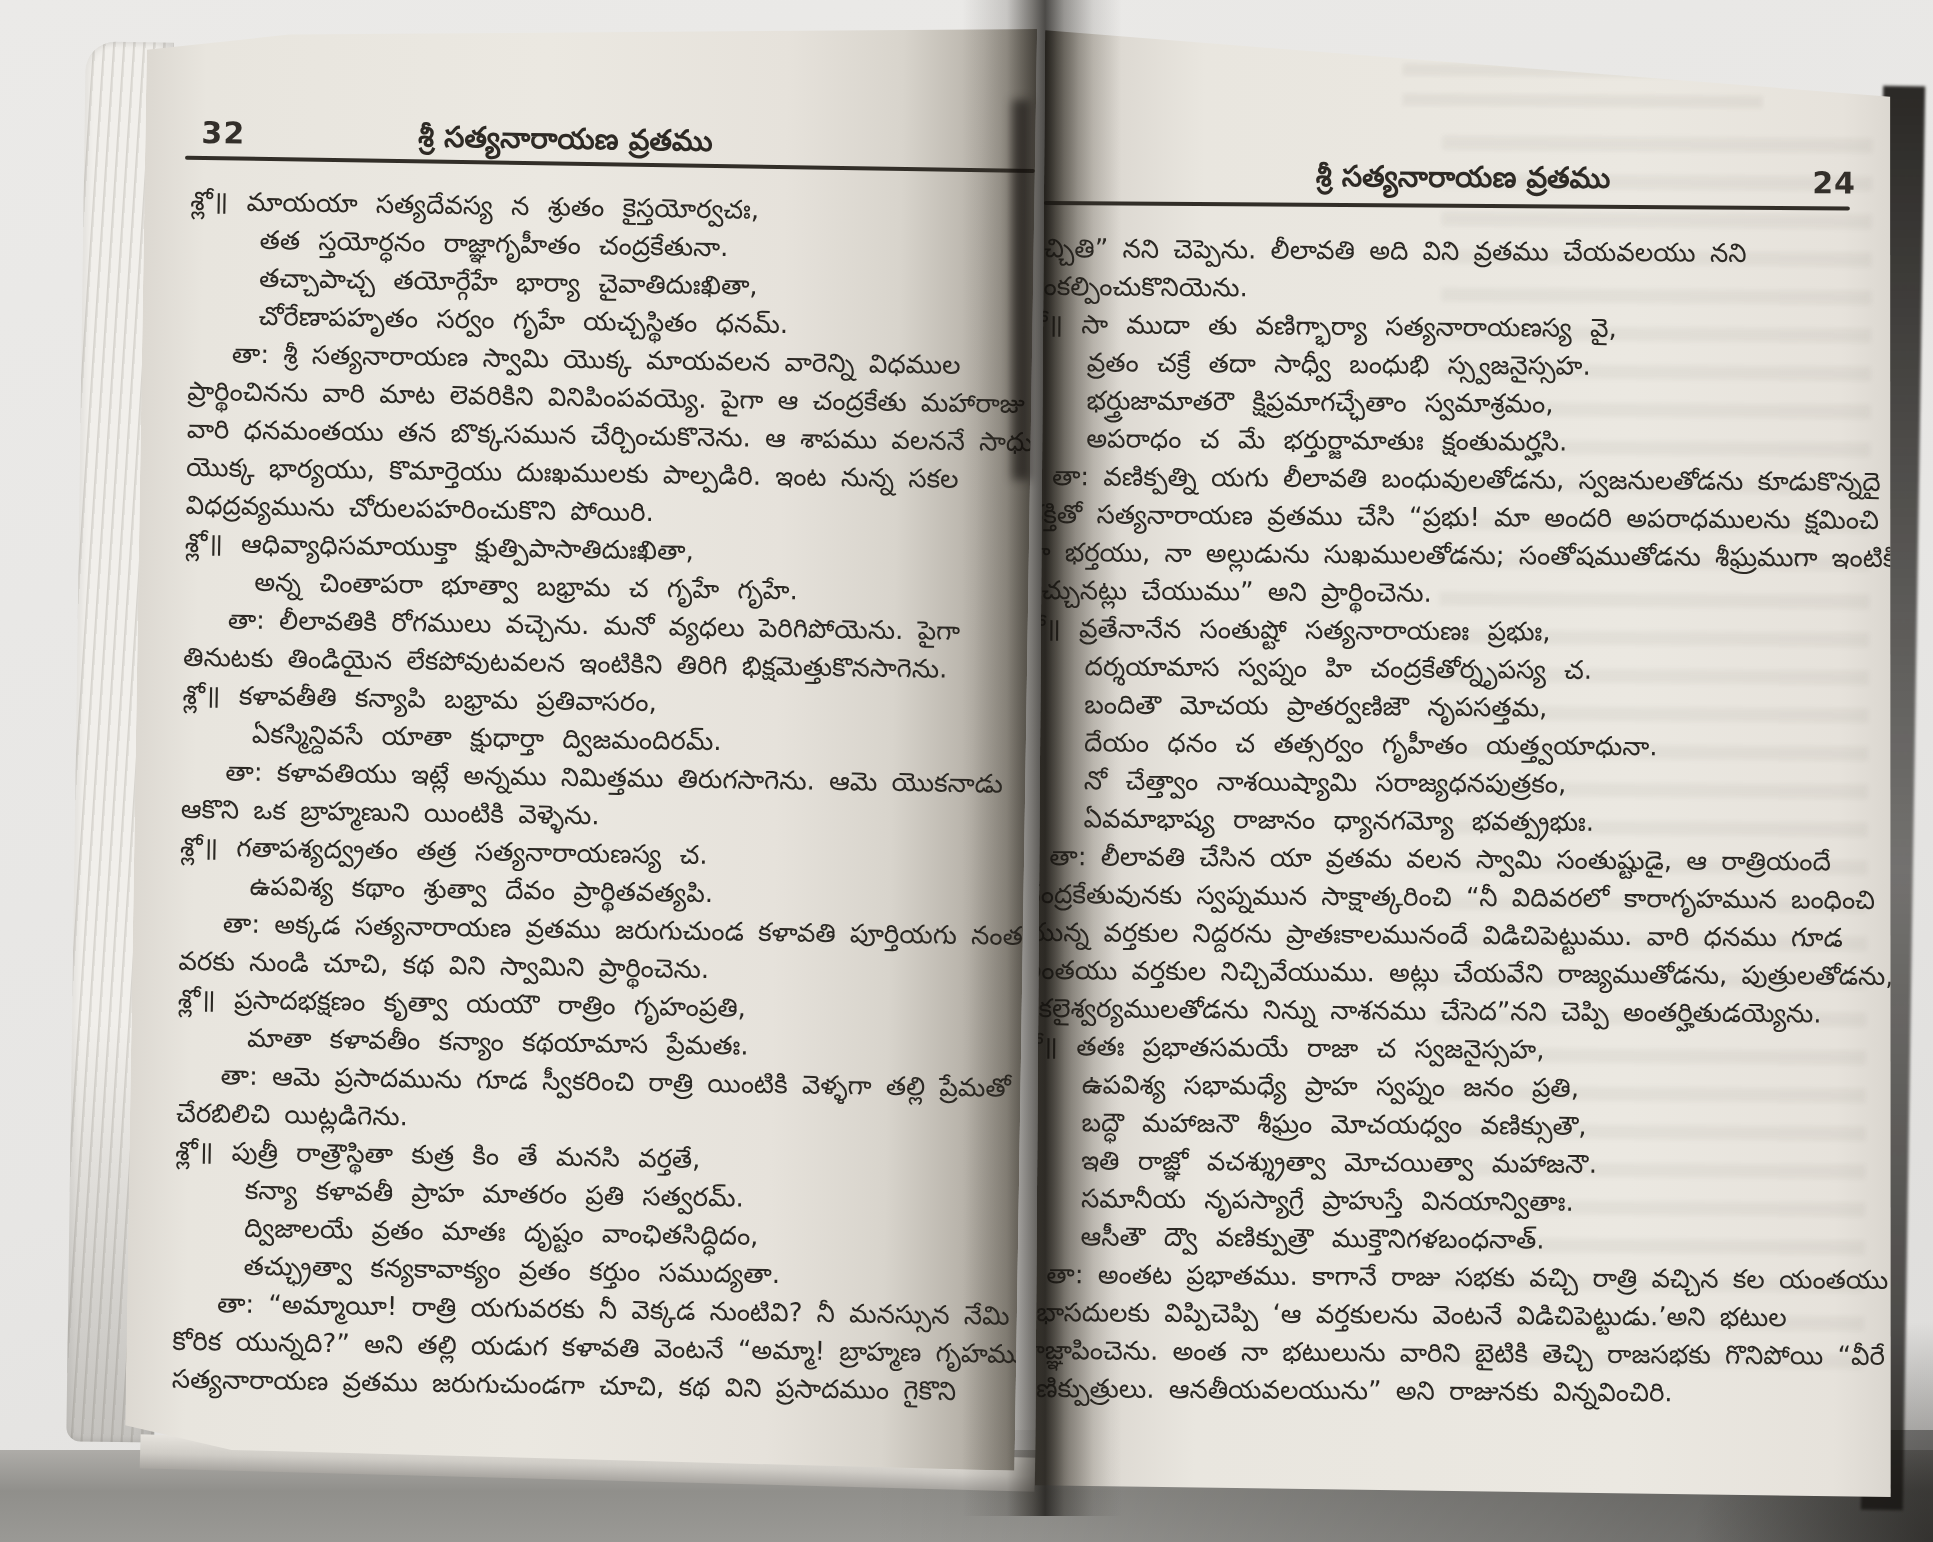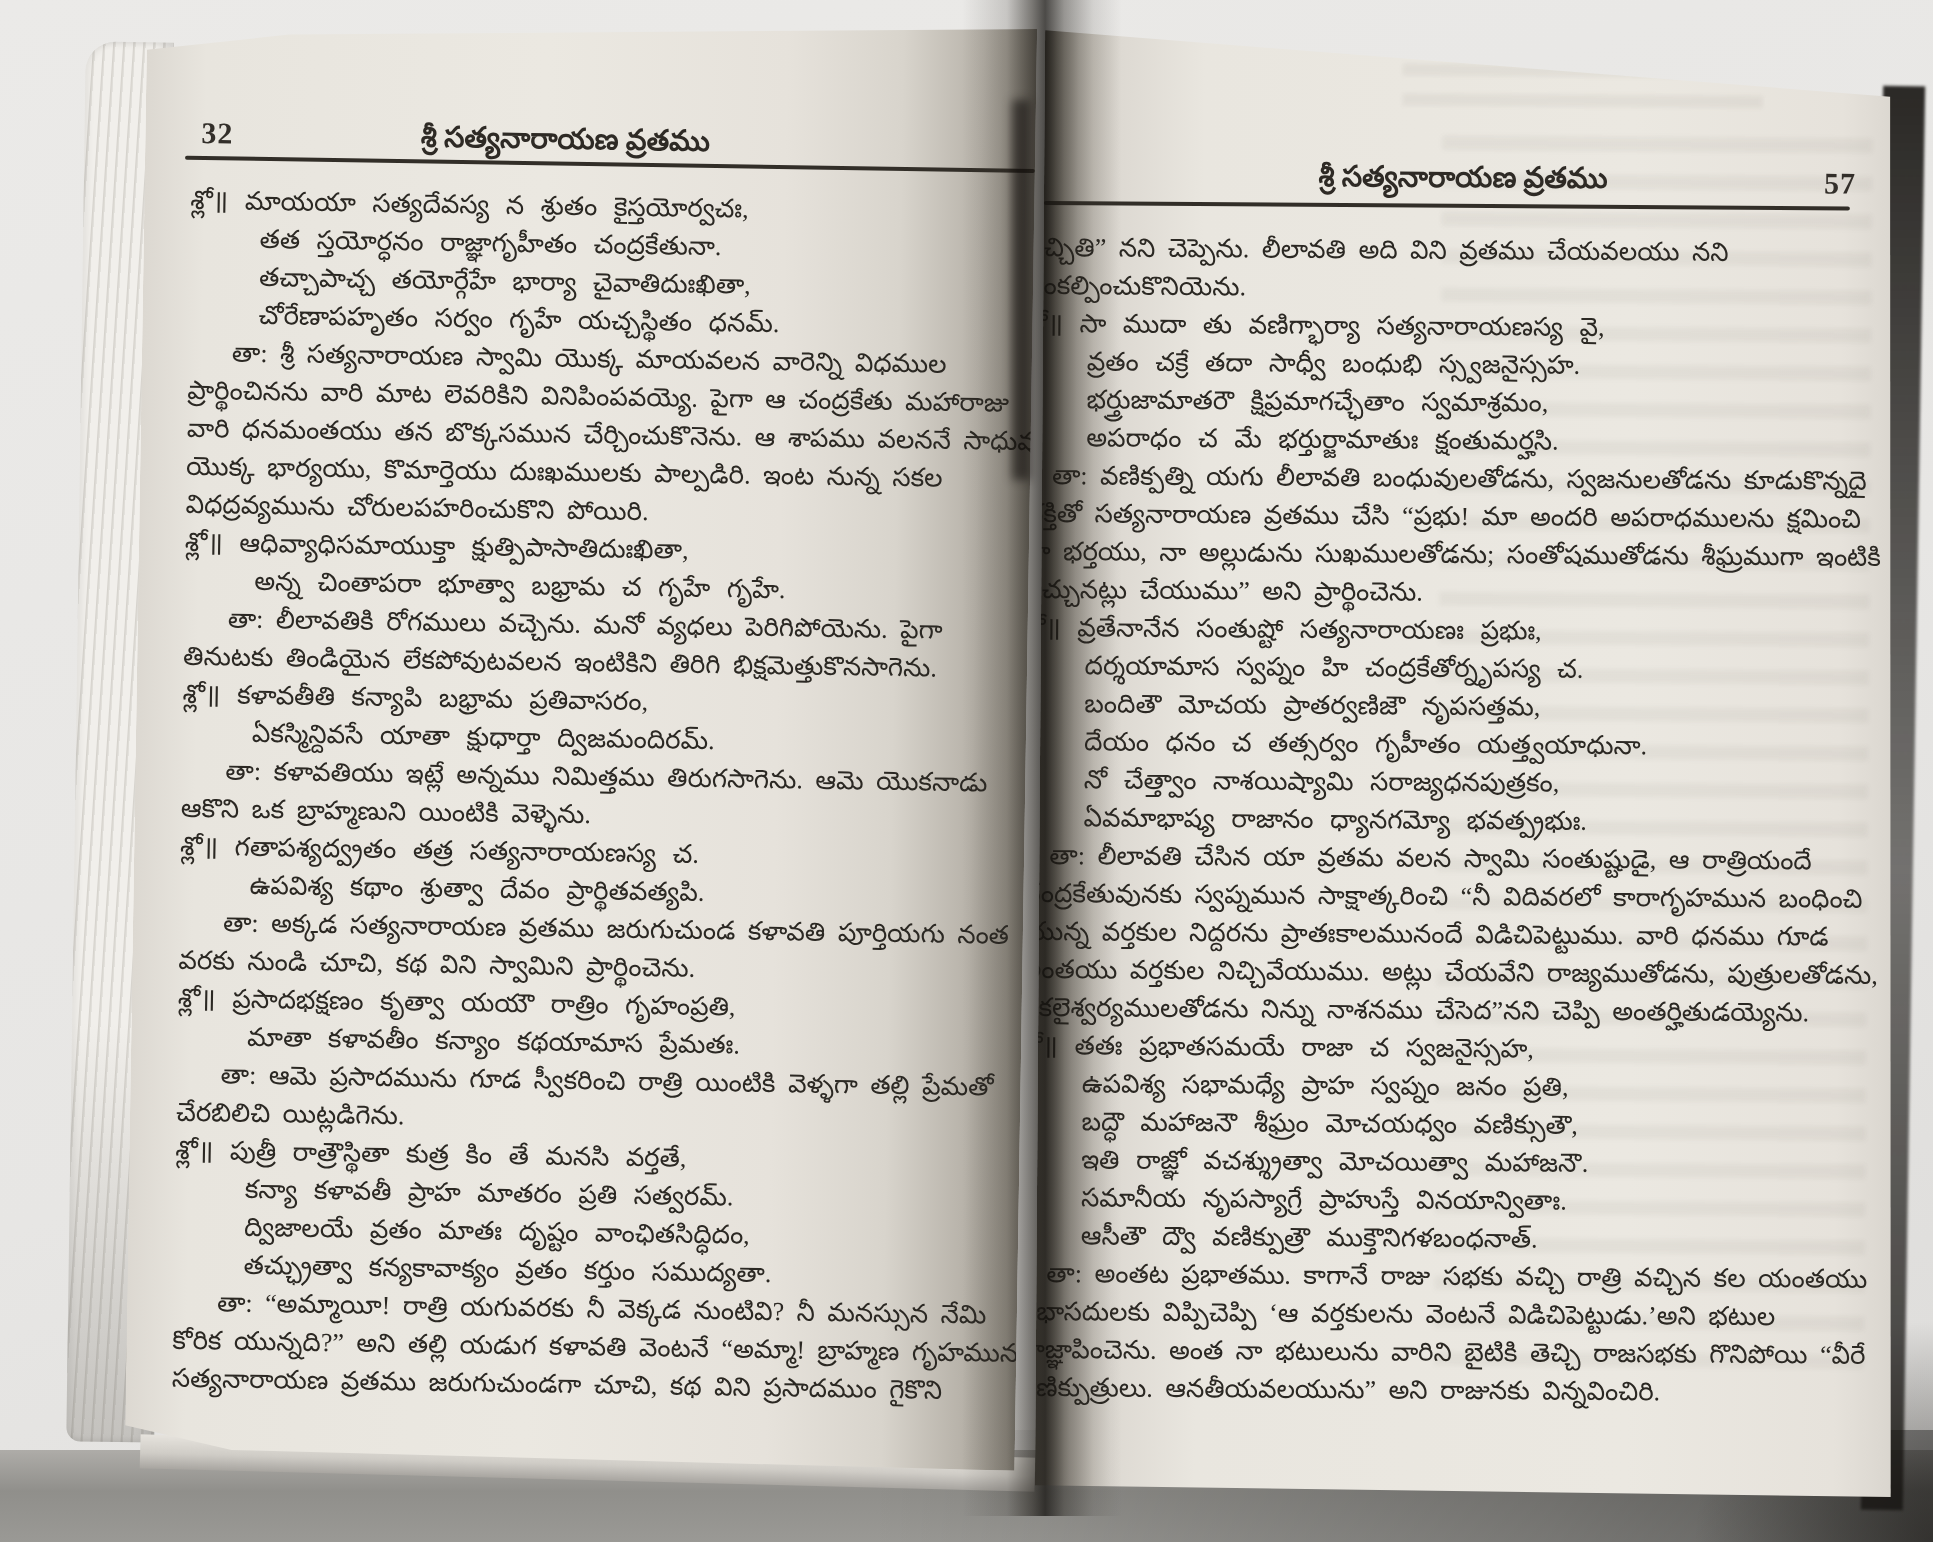--- a/index.html
+++ b/index.html
@@ -1,21 +1,21 @@
 <!DOCTYPE html>
 <html lang="te"><head>
 <meta charset="utf-8">
 <style>
   html,body{margin:0;padding:0;}
   body{
     width:1933px;height:1542px;position:relative;overflow:hidden;
     background:linear-gradient(160deg,#ebeae8 0%,#e7e6e4 55%,#dddcda 100%);
     font-family:"DejaVu Sans","Liberation Sans",sans-serif;
   }
-  .scan{position:absolute;inset:0;font-family:Liberation Serif, serif;}
+  .scan{position:absolute;inset:0;}
 
   
   .bottom-shadow{
     position:absolute;left:0;right:0;top:1450px;bottom:0;z-index:0;
     background:linear-gradient(180deg,#aeaca8 0%,#908f8b 45%,#9a9995 100%);
   }
   .bottom-shadow-dark{
     position:absolute;left:0;right:0;top:1430px;bottom:0;z-index:0;
     background:linear-gradient(90deg,rgba(0,0,0,0) 45%,rgba(0,0,0,0.22) 80%,rgba(0,0,0,0.38) 100%);
   }
@@ -168,21 +168,21 @@
         <div class="line body">కోరిక యున్నది?” అని తల్లి యడుగ కళావతి వెంటనే “అమ్మా! బ్రాహ్మణ గృహమున</div>
         <div class="line body">సత్యనారాయణ వ్రతము జరుగుచుండగా చూచి, కథ విని ప్రసాదముం గైకొని</div>
       </div>
   </div>
 
   <div class="page right-page">
     <div class="ghost-top"></div>
     <div class="ghost"></div>
     <div class="page-header">
       <span class="header-title">శ్రీ సత్యనారాయణ వ్రతము</span>
-      <span class="page-num">57</span>
+      <span class="page-num">24</span>
     </div>
     <div class="header-rule"></div>
     <div class="page-text" lang="te">
         <div class="line body">వచ్చితి” నని చెప్పెను. లీలావతి అది విని వ్రతము చేయవలయు నని</div>
         <div class="line body">సంకల్పించుకొనియెను.</div>
         <div class="line shloka">శ్లో॥ సా ముదా తు వణిగ్భార్యా సత్యనారాయణస్య వై,</div>
         <div class="line verse">వ్రతం చక్రే తదా సాధ్వీ బంధుభి స్స్వజనైస్సహ.</div>
         <div class="line verse">భర్త్రుజామాతరౌ క్షిప్రమాగచ్ఛేతాం స్వమాశ్రమం,</div>
         <div class="line verse">అపరాధం చ మే భర్తుర్జామాతుః క్షంతుమర్హసి.</div>
         <div class="line tah">తా: వణిక్పత్ని యగు లీలావతి బంధువులతోడను, స్వజనులతోడను కూడుకొన్నదై</div>

